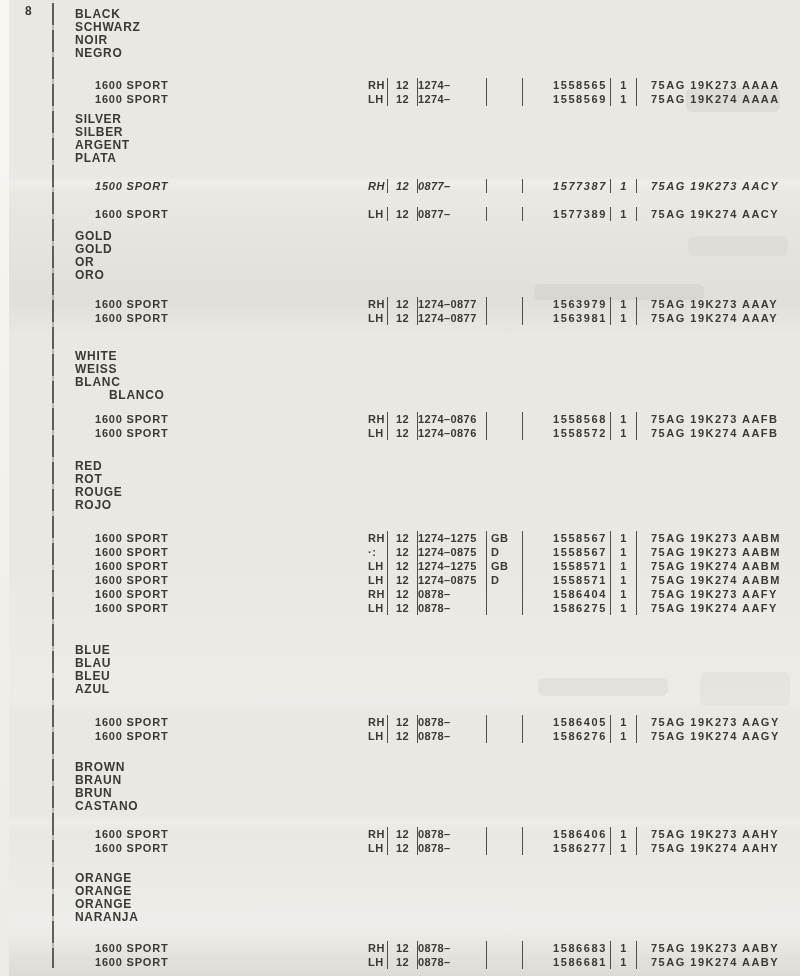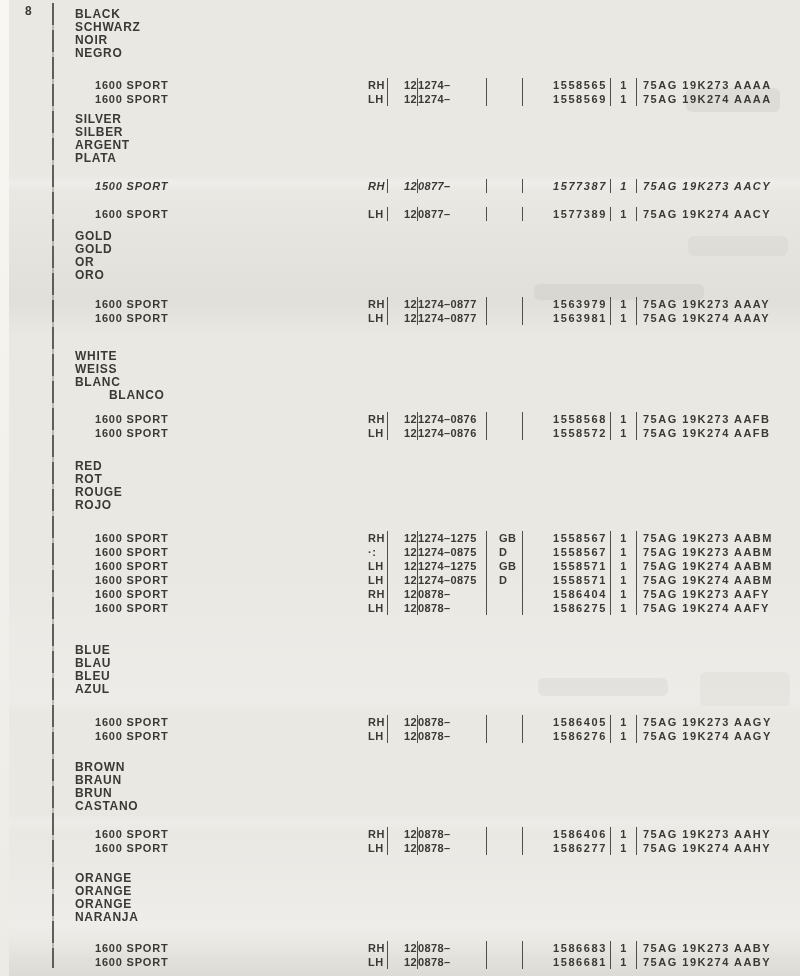--- a/index.html
+++ b/index.html
@@ -53,26 +53,26 @@
   }
   .row{position:absolute;left:0;width:800px;height:14px;}
   .cell{
     position:absolute;top:0;height:14px;line-height:14px;
     font-size:11px;font-weight:bold;white-space:pre;overflow:visible;
     box-sizing:border-box;
   }
   .model-cell{left:95px;width:220px;letter-spacing:0.8px;}
   .hand-cell{left:340px;width:44px;letter-spacing:0.6px;padding-left:28px;}
   .bar{border-left:1px solid #504e48;}
-  .qty-cell{left:387px;width:30px;padding-left:8px;letter-spacing:0.4px;text-align:right;}
+  .qty-cell{left:387px;width:30px;padding-left:8px;letter-spacing:0.4px;}
   .date-cell{left:417px;width:69px;letter-spacing:0.4px;}
-  .suffix-cell{left:486px;width:36px;padding-left:12px;letter-spacing:0.4px;}
+  .suffix-cell{left:486px;width:36px;padding-left:4px;letter-spacing:0.4px;}
   .part-cell{left:522px;width:88px;text-align:right;padding-right:3px;letter-spacing:1.6px;}
   .unit-cell{left:610px;width:26px;text-align:center;letter-spacing:0.4px;}
-  .finish-cell{left:636px;width:164px;padding-left:6px;letter-spacing:1.5px;}
+  .finish-cell{left:636px;width:164px;padding-left:14px;letter-spacing:1.5px;}
   .smudge{position:absolute;pointer-events:none;border-radius:6px;}
   .sm1{left:686px;top:88px;width:94px;height:24px;background:rgba(120,118,110,0.10);}
   .sm2{left:534px;top:284px;width:170px;height:16px;background:rgba(120,118,110,0.08);}
   .sm3{left:538px;top:678px;width:130px;height:18px;background:rgba(120,118,110,0.08);}
   .sm4{left:700px;top:672px;width:90px;height:34px;background:rgba(120,118,110,0.06);}
   .sm5{left:688px;top:236px;width:100px;height:20px;background:rgba(120,118,110,0.06);}
 </style>
 </head>
 <body>
 

